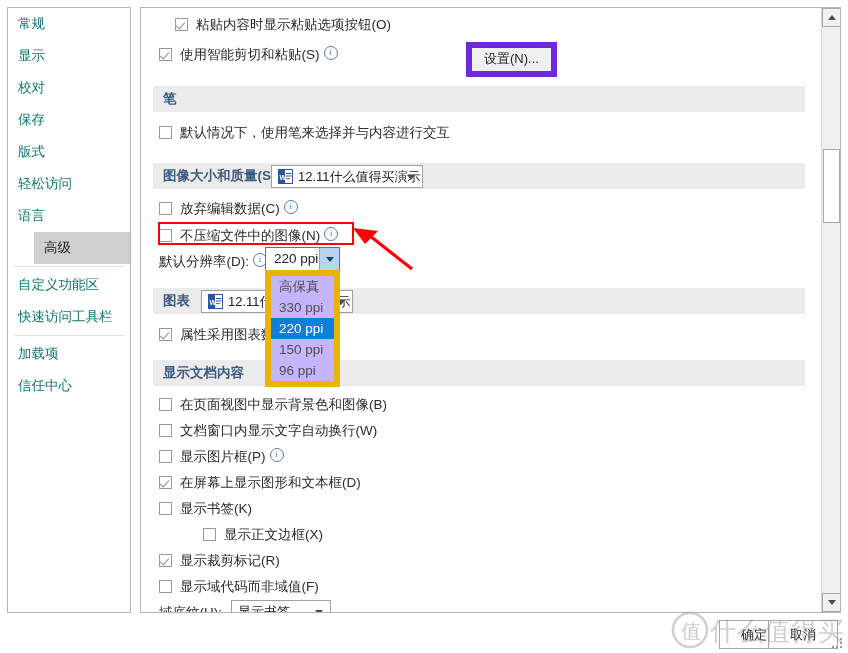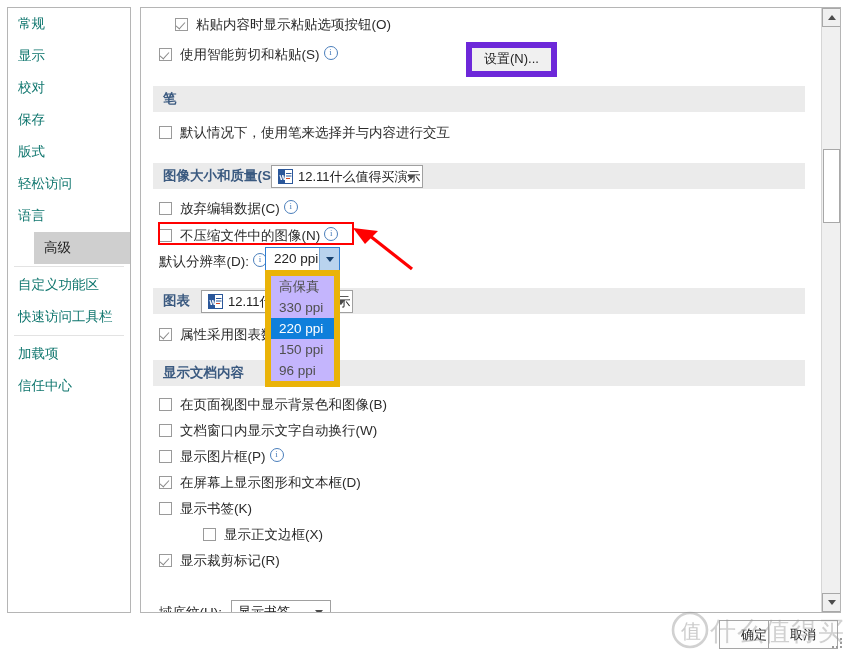--- a/index.html
+++ b/index.html
@@ -386,20 +386,23 @@
       </div>
       <div class="row" style="left:18px; top:492px;">
         <span class="cb"></span><span class="lbl">显示书签(K)</span>
       </div>
       <div class="row" style="left:18px; top:518px;margin-left:44px;">
         <span class="cb"></span><span class="lbl">显示正文边框(X)</span>
       </div>
       <div class="row" style="left:18px; top:544px;">
         <span class="cb checked"></span><span class="lbl">显示裁剪标记(R)</span>
       </div>
+      <div class="row" style="left:18px; top:570px;">
+        <span class="cb"></span><span class="lbl">显示域代码而非域值(F)</span>
+      </div>
 
       <div class="row" style="left:18px; top:596px;">
         <span class="lbl">域底纹(H):</span>
       </div>
       <div class="row" style="left:90px; top:592px;">
         <span class="combo" style="width:100px;">
           <span>显示书签</span>
           <span class="caret"></span>
         </span>
       </div>

